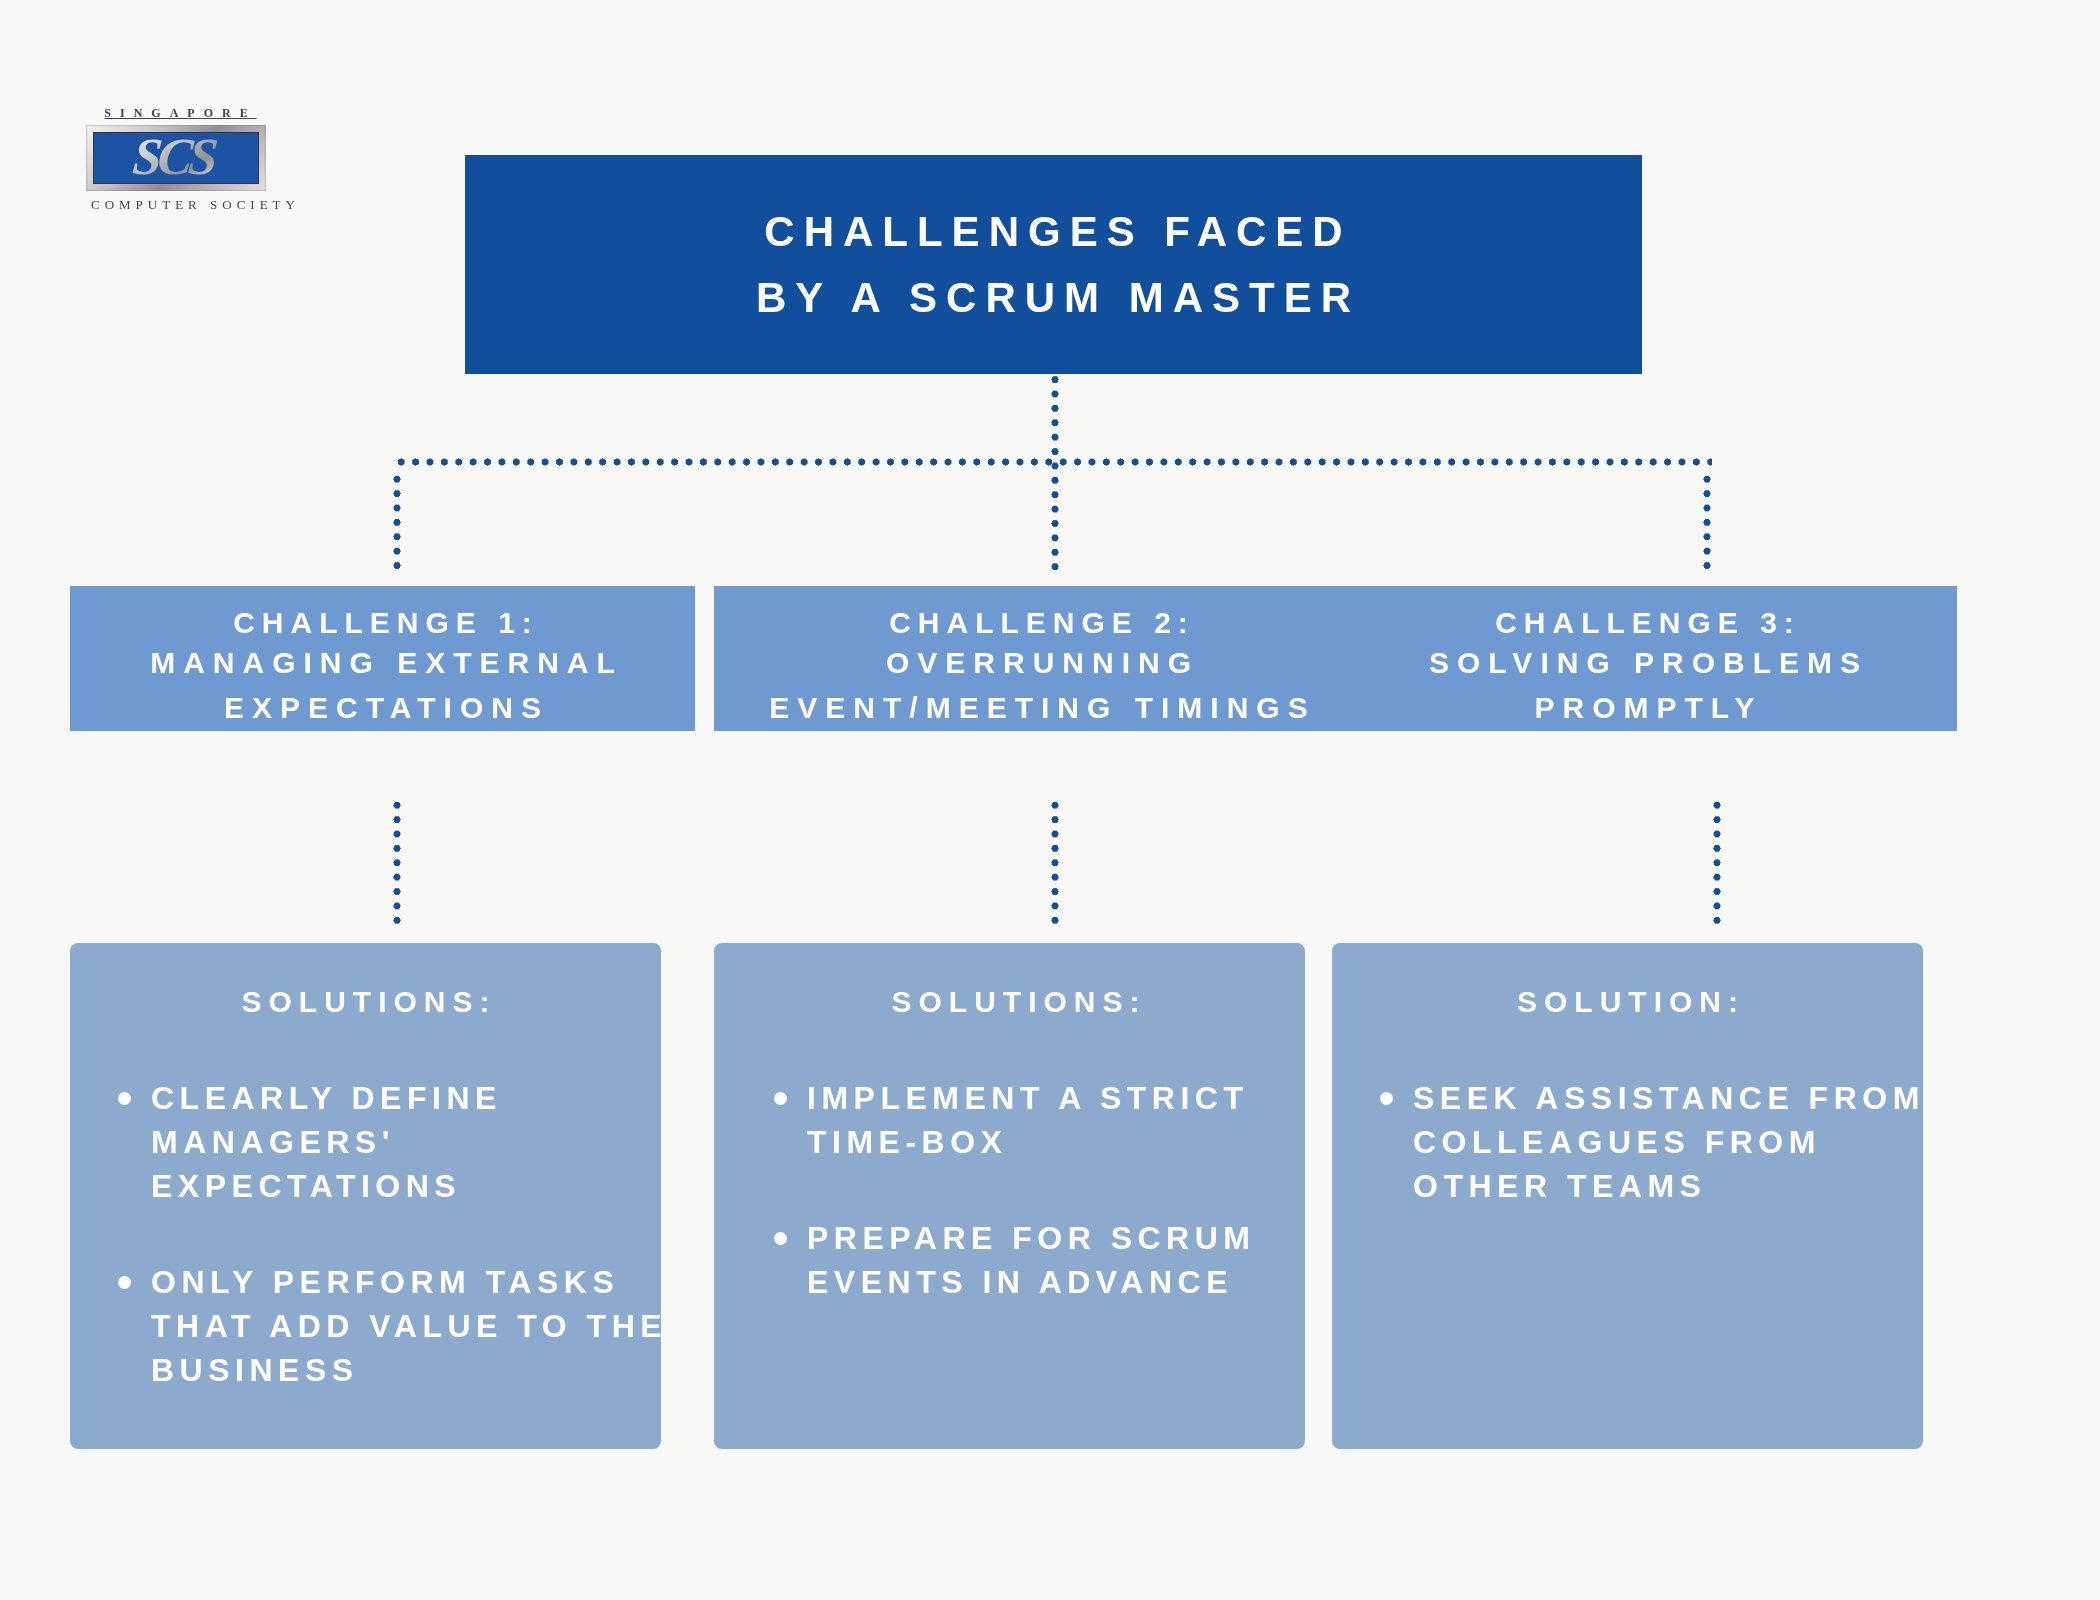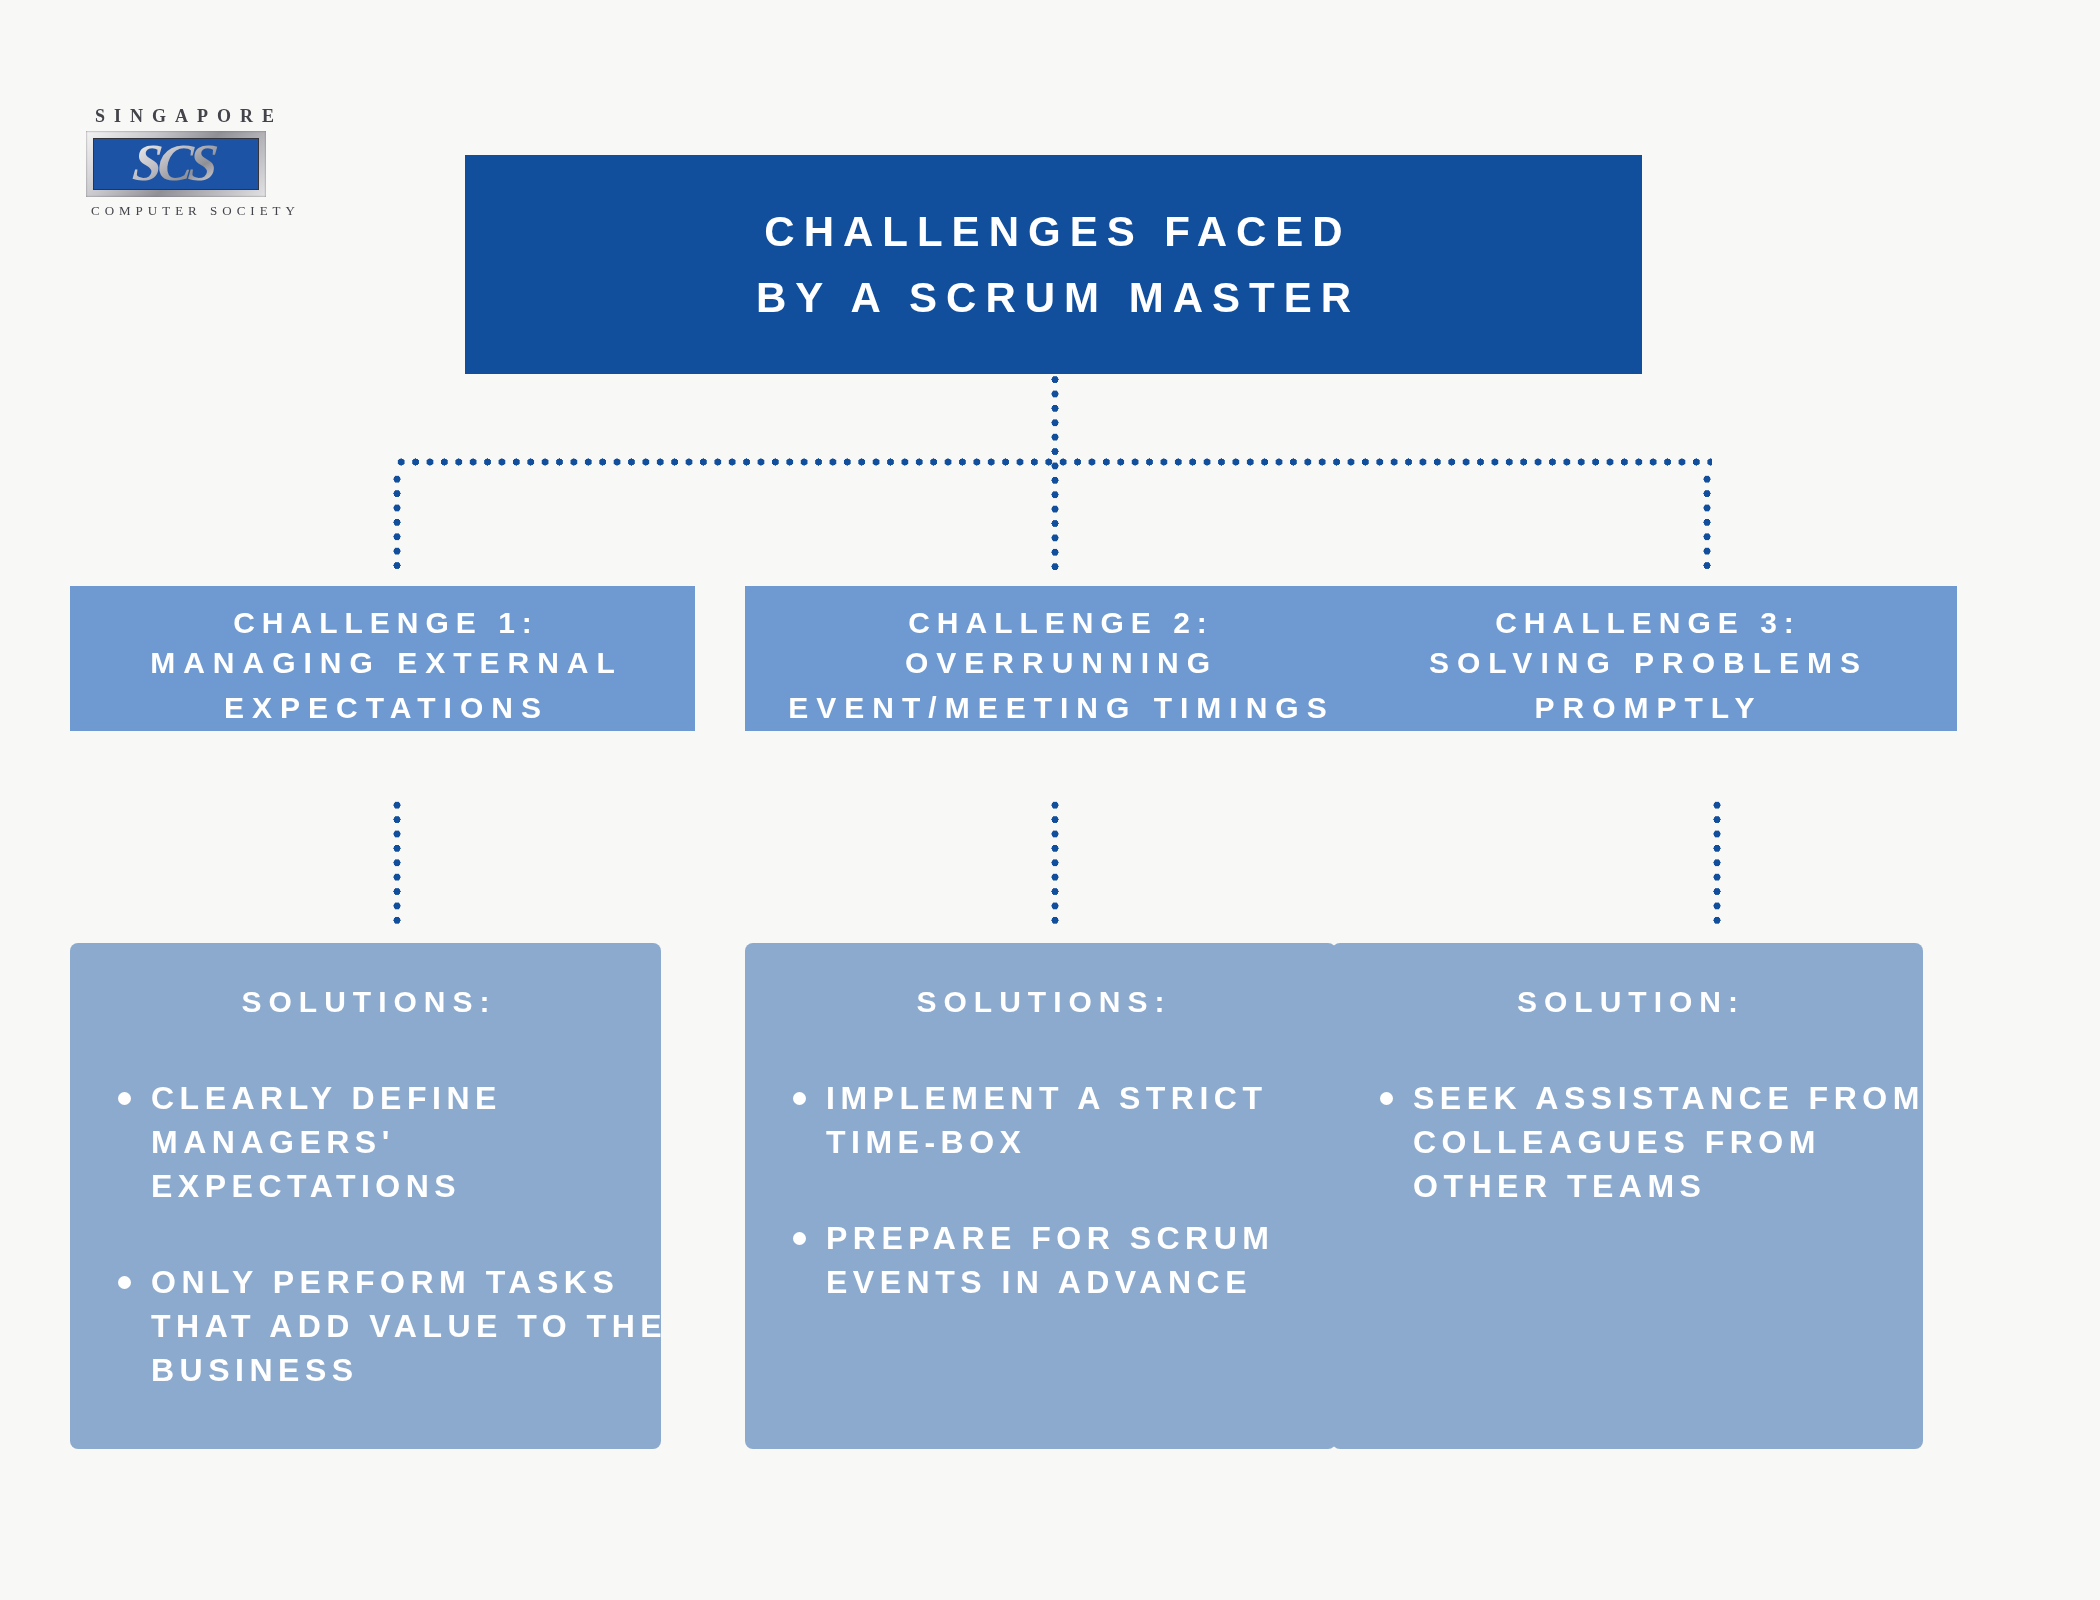--- a/index.html
+++ b/index.html
@@ -13,23 +13,24 @@
   }
   .canvas{
     position:relative; width:2100px; height:1600px;
     background:var(--bg); overflow:hidden;
     font-family:"Liberation Sans", sans-serif;
   }
 
   
   .logo{ position:absolute; left:86px; top:106px; width:180px; }
   .logo-top{
-    font-family:"Liberation Serif", serif; font-size:18px; font-weight:bold;
+    font-family:"Liberation Serif", serif; font-size:12px; font-weight:bold;
     letter-spacing:9px; text-indent:9px; color:#43434b; text-align:center;
     white-space:nowrap;
+    text-decoration:underline;
   }
   .logo-frame{
     margin-top:4px; height:66px; box-sizing:border-box; padding:7px;
     background:linear-gradient(135deg,#f4f4f4 0%,#c7c7cb 30%,#8f8f96 55%,#e3e3e5 100%);
     box-shadow:inset 0 0 2px #6a6a70;
   }
   .logo-inner{
     width:100%; height:100%; background:#1d53a5; border:1px solid #33333b;
     box-sizing:border-box; display:flex; align-items:center; justify-content:center;
     overflow:hidden;
@@ -64,21 +65,21 @@
     background-size:14.4px 8px;
   }
 
   
   .challenge-box{
     position:absolute; top:586px; height:145px; width:625px;
     background:var(--challenge); color:var(--white);
     display:flex; flex-direction:column; align-items:center;
     text-align:center;
   }
-  .col-1{ left:70px; } .col-2{ left:745px; } .col-3{ left:1332px; }
+  .col-1{ left:70px; } .col-2{ left:714px;padding-left:12px; } .col-3{ left:1332px; }
   .ch-heading{
     margin-top:20px; font-size:30px; font-weight:bold;
     letter-spacing:7px; text-indent:7px; white-space:nowrap;
   }
   .ch-title{ }
   .ch-title .line{
     font-size:30px; font-weight:bold; letter-spacing:8px; text-indent:8px;
     line-height:45px; white-space:nowrap;
   }
 

